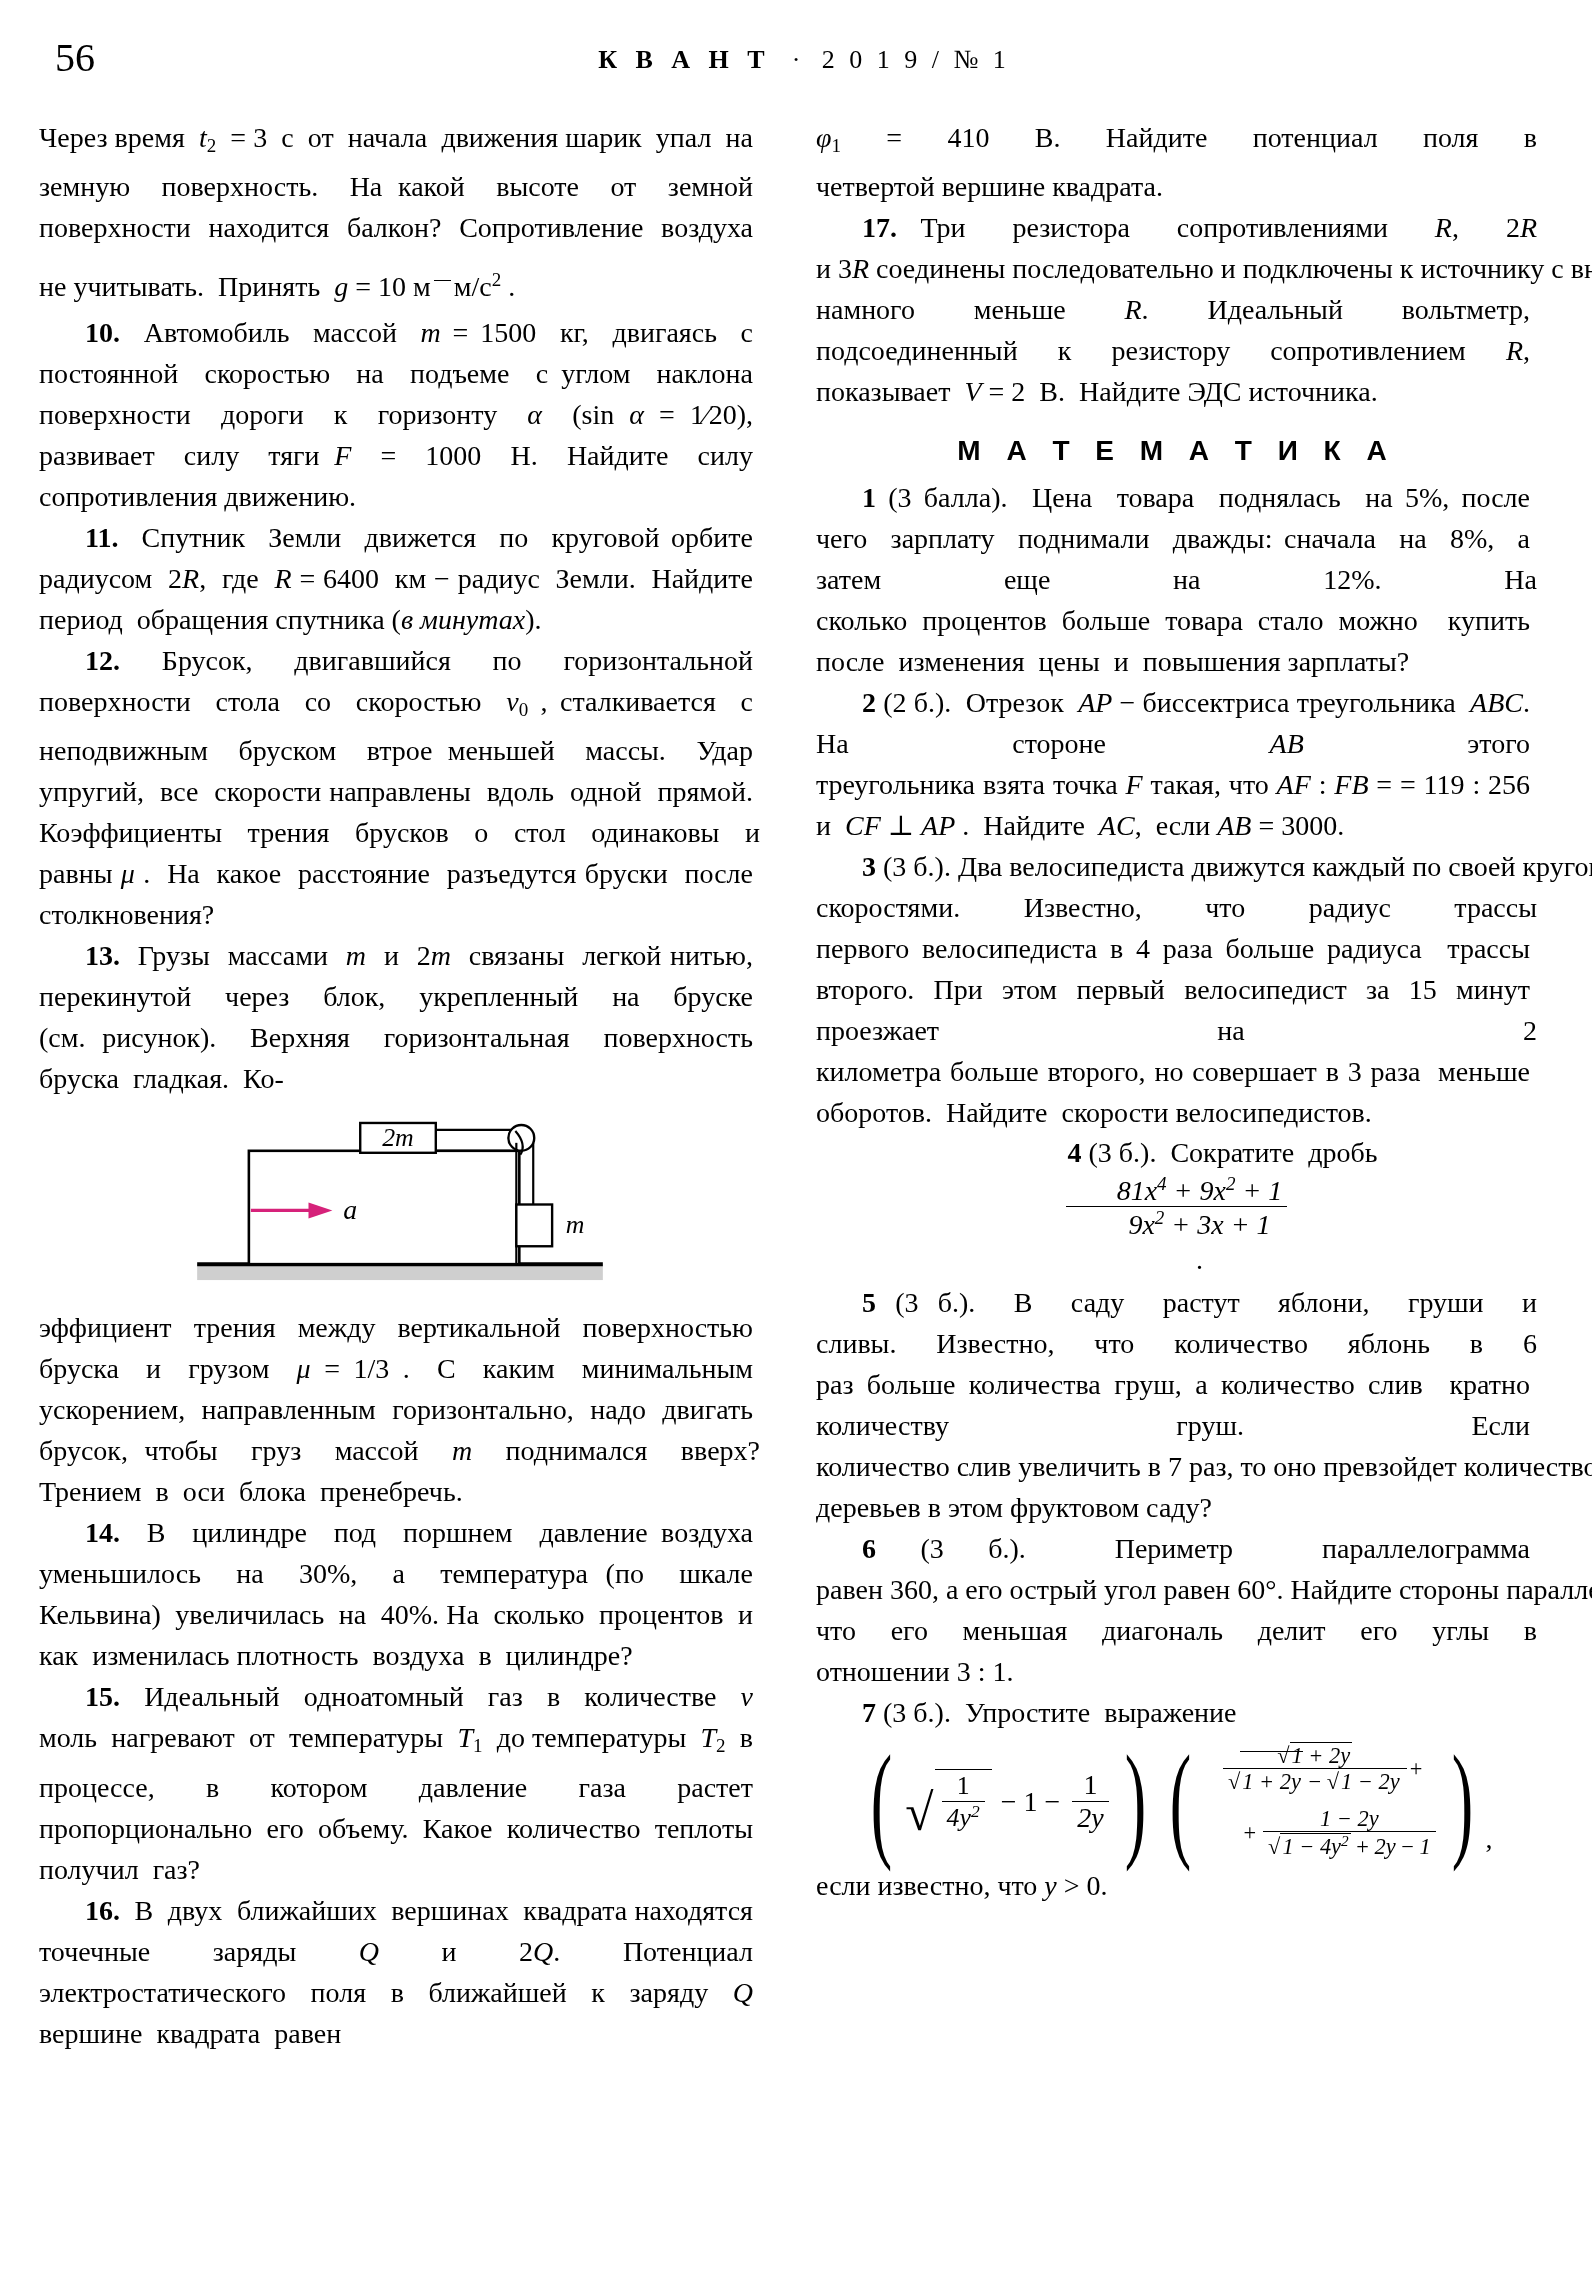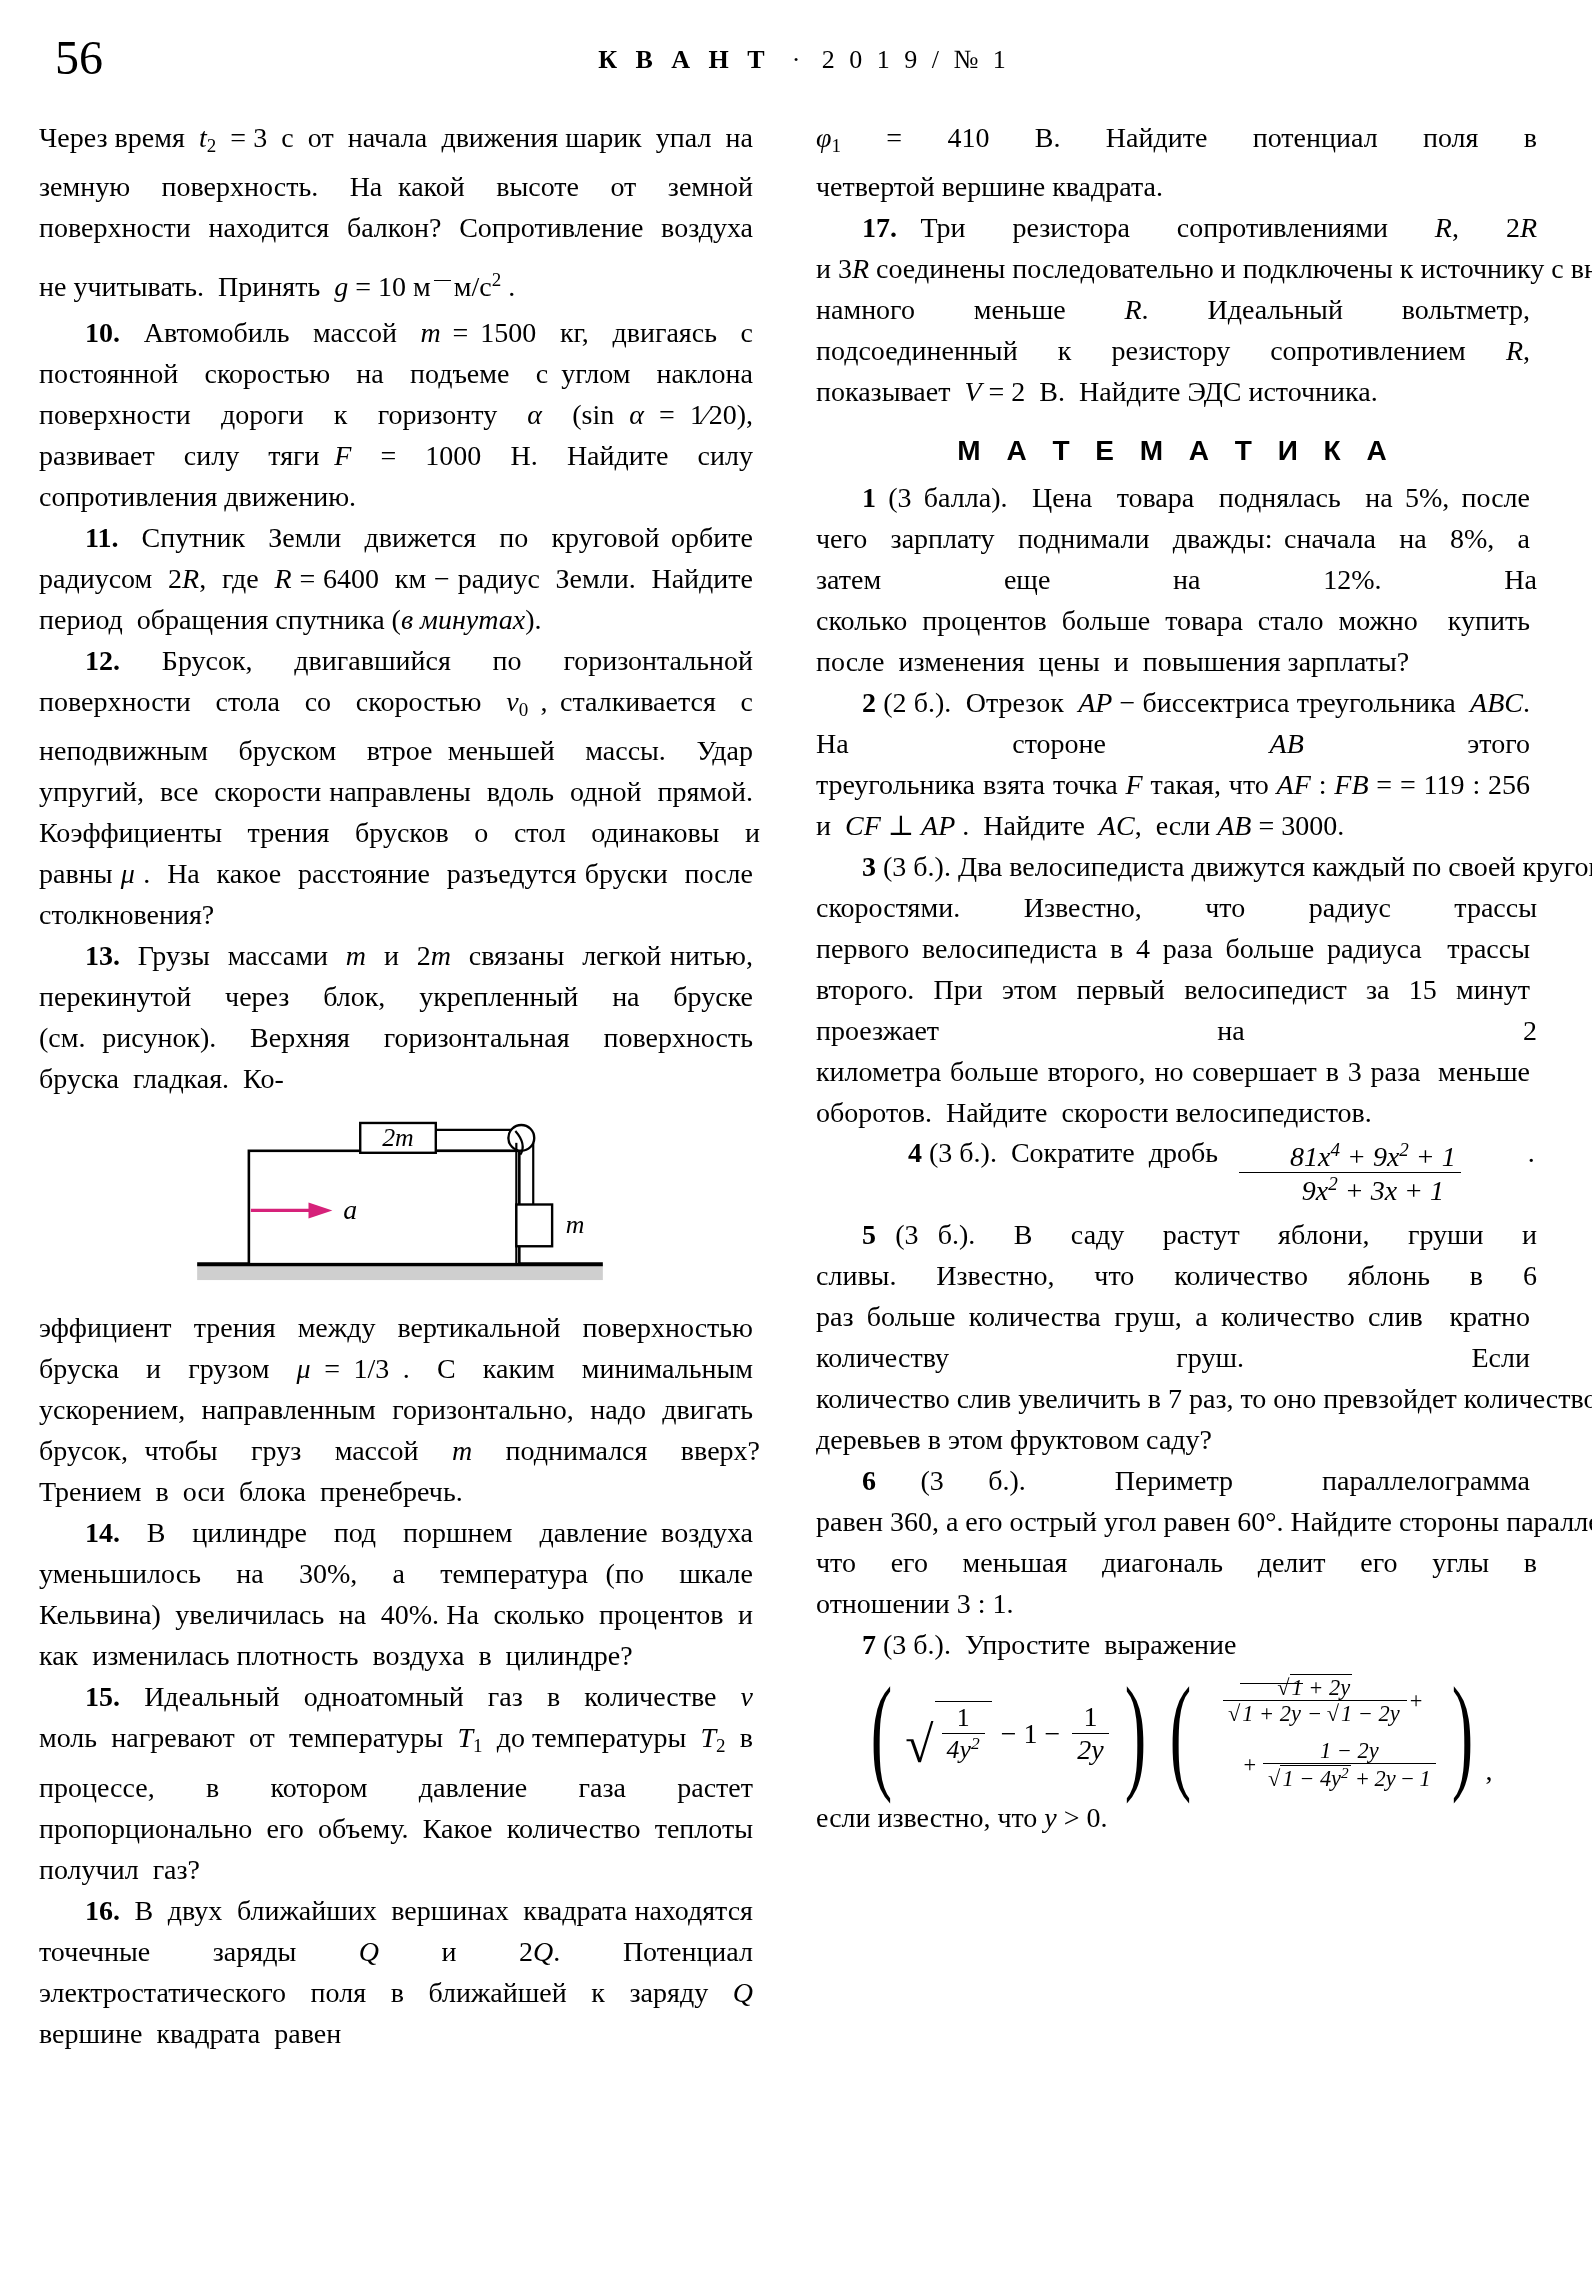--- a/index.html
+++ b/index.html
@@ -15,21 +15,21 @@
     position:absolute;
     left:0;top:0;width:1592px;height:2289px;
     padding:0;box-sizing:border-box;
   }
   
   .header{
     position:absolute;left:0;top:30px;width:1592px;height:60px;
   }
   .folio{
     position:absolute;left:55px;top:0;
-    font-size:48px;line-height:56px;
+    font-size:40px;line-height:56px;
     font-family:"Liberation Serif","DejaVu Serif",serif;
   }
   .runhead{
     position:absolute;left:8px;top:10px;width:1592px;
     text-align:center;
     font-size:26px;line-height:40px;
     letter-spacing:0.5px;
   }
   .runhead .jname{font-weight:bold;letter-spacing:6px;}
   .runhead .sep{letter-spacing:4px;}
@@ -186,21 +186,21 @@
 
     <div class="section-head">М А Т Е М А Т И К А</div>
 
     <p class="para"><span class="num">1</span>&nbsp;(3&nbsp;балла).&nbsp; Цена&nbsp; товара&nbsp; поднялась&nbsp; на&nbsp;5%, после&nbsp; чего&nbsp; зарплату&nbsp; поднимали&nbsp; дважды: сначала&nbsp; на&nbsp; 8%,&nbsp; а&nbsp; затем&nbsp; еще&nbsp; на&nbsp; 12%.&nbsp; На сколько&nbsp;процентов&nbsp;больше&nbsp;товара&nbsp;стало&nbsp;можно&nbsp; купить&nbsp; после&nbsp; изменения&nbsp; цены&nbsp; и&nbsp; повышения&nbsp;зарплаты?</p>
 
     <p class="para"><span class="num">2</span>&nbsp;(2&nbsp;б.).&nbsp; Отрезок&nbsp; <i>AP</i>&nbsp;−&nbsp;биссектриса&nbsp;треугольника&nbsp; <i>ABC</i>.&nbsp; На&nbsp; стороне&nbsp; <i>AB</i>&nbsp; этого&nbsp; треугольника&nbsp;взята&nbsp;точка&nbsp;<i>F</i>&nbsp;такая,&nbsp;что&nbsp;<i>AF</i>&nbsp;:&nbsp;<i>FB</i>&nbsp;= =&nbsp;119&nbsp;:&nbsp;256&nbsp; и&nbsp; <i>CF</i>&nbsp;⊥&nbsp;<i>AP</i>&nbsp;.&nbsp; Найдите&nbsp; <i>AC</i>,&nbsp; если <i>AB</i>&nbsp;=&nbsp;3000.</p>
 
     <p class="para"><span class="num">3</span>&nbsp;(3&nbsp;б.).&nbsp;Два&nbsp;велосипедиста&nbsp;движутся&nbsp;каждый&nbsp;по&nbsp;своей&nbsp;круговой&nbsp;трассе&nbsp;с&nbsp;постоянными скоростями.&nbsp; Известно,&nbsp; что&nbsp; радиус&nbsp; трассы первого&nbsp;велосипедиста&nbsp;в&nbsp;4&nbsp;раза&nbsp;больше&nbsp;радиуса&nbsp; трассы&nbsp; второго.&nbsp; При&nbsp; этом&nbsp; первый&nbsp; велосипедист&nbsp; за&nbsp; 15&nbsp; минут&nbsp; проезжает&nbsp; на&nbsp; 2 километра&nbsp;больше&nbsp;второго,&nbsp;но&nbsp;совершает&nbsp;в&nbsp;3 раза&nbsp; меньше&nbsp; оборотов.&nbsp; Найдите&nbsp; скорости велосипедистов.</p>
 
     <p class="para" style="line-height:1.0;margin-top:6px;">
-      <span style="display:flex;align-items:flex-start;justify-content:flex-start;gap:18px;">
+      <span style="display:flex;align-items:center;justify-content:flex-start;gap:6px;flex-direction:column;">
         <span style="padding-left:46px;"><span class="num">4</span>&nbsp;(3&nbsp;б.).&nbsp; Сократите&nbsp; дробь</span>
         <span class="frac" style="vertical-align:middle;font-size:1.0em;">
           <span class="nu">81<i>x</i><span class="sup">4</span> + 9<i>x</i><span class="sup">2</span> + 1</span>
           <span class="de">9<i>x</i><span class="sup">2</span> + 3<i>x</i> + 1</span>
         </span>
         <span style="font-style:normal;">.</span>
       </span>
     </p>
 
     <p class="para" style="margin-top:8px;"><span class="num">5</span>&nbsp;(3&nbsp;б.).&nbsp; В&nbsp; саду&nbsp; растут&nbsp; яблони,&nbsp; груши&nbsp; и сливы.&nbsp;Известно,&nbsp;что&nbsp;количество&nbsp;яблонь&nbsp;в&nbsp;6 раз&nbsp;больше&nbsp;количества&nbsp;груш,&nbsp;а&nbsp;количество слив&nbsp; кратно&nbsp; количеству&nbsp; груш.&nbsp; Если&nbsp; количество&nbsp;слив&nbsp;увеличить&nbsp;в&nbsp;7&nbsp;раз,&nbsp;то&nbsp;оно&nbsp;превзойдет&nbsp;количество&nbsp;яблонь&nbsp;на&nbsp;33.&nbsp;Сколько&nbsp;всего деревьев&nbsp;в&nbsp;этом&nbsp;фруктовом&nbsp;саду?</p>

